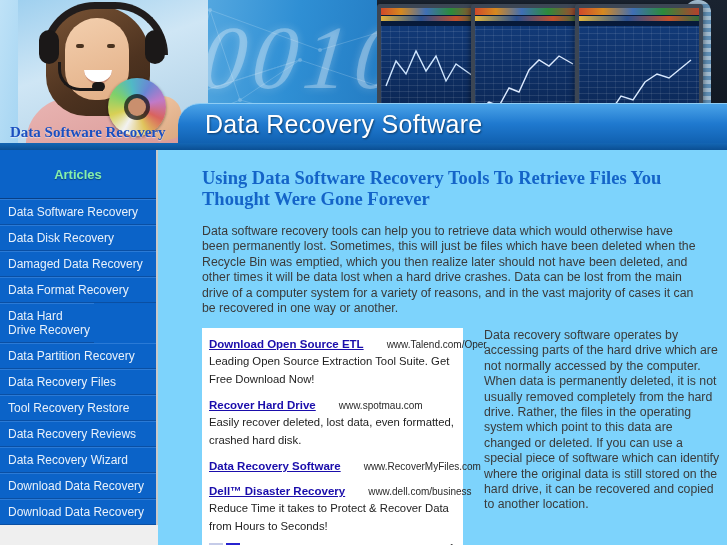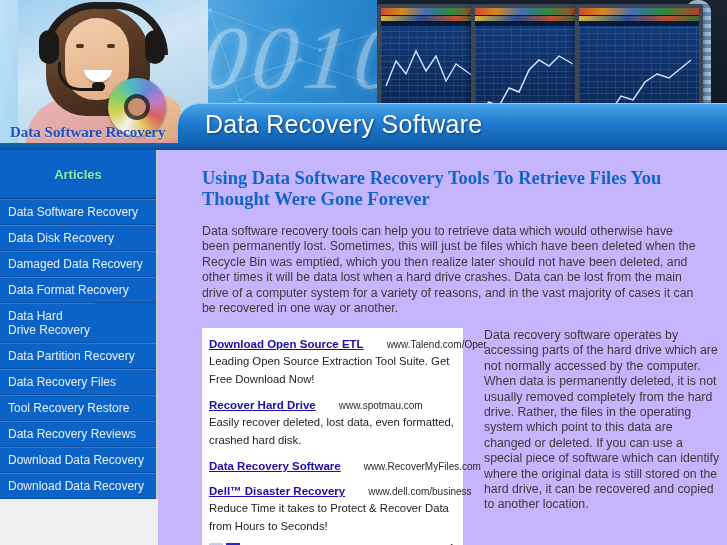--- a/index.html
+++ b/index.html
@@ -264,21 +264,21 @@
     text-decoration: none;
     cursor: pointer;
   }
 
   
   .main {
     position: absolute;
     left: 158px; top: 150px;
     width: 569px;
     height: 395px;
-    background: #c4b5fd;
+    background: #7dd3fc;
   }
   h1.article-title {
     margin: 18px 0 0 44px;
     width: 485px;
     font-family: "Liberation Serif", serif;
     font-size: 18.5px;
     line-height: 21px;
     font-weight: bold;
     color: #1464c8;
   }
@@ -442,20 +442,21 @@
     <div class="sidebar-head">Articles</div>
     <a class="nav-item">Data Software Recovery</a>
     <a class="nav-item">Data Disk Recovery</a>
     <a class="nav-item">Damaged Data Recovery</a>
     <a class="nav-item">Data Format Recovery</a>
     <a class="nav-item" style="width:86px">Data Hard Drive Recovery</a>
     <a class="nav-item">Data Partition Recovery</a>
     <a class="nav-item">Data Recovery Files</a>
     <a class="nav-item">Tool Recovery Restore</a>
     <a class="nav-item">Data Recovery Reviews</a>
+    <a class="nav-item">Data Recovery Wizard</a>
     <a class="nav-item">Download Data Recovery</a>
     <a class="nav-item">Download Data Recovery</a>
   </nav>
 
   <main class="main">
     <h1 class="article-title">Using Data Software Recovery Tools To Retrieve Files You Thought Were Gone Forever</h1>
     <p class="intro">Data software recovery tools can help you to retrieve data which would otherwise have been permanently lost. Sometimes, this will just be files which have been deleted when the Recycle Bin was emptied, which you then realize later should not have been deleted, and other times it will be data lost when a hard drive crashes. Data can be lost from the main drive of a computer system for a variety of reasons, and in the vast majority of cases it can be recovered in one way or another.</p>
 
     <div class="cols">
 

